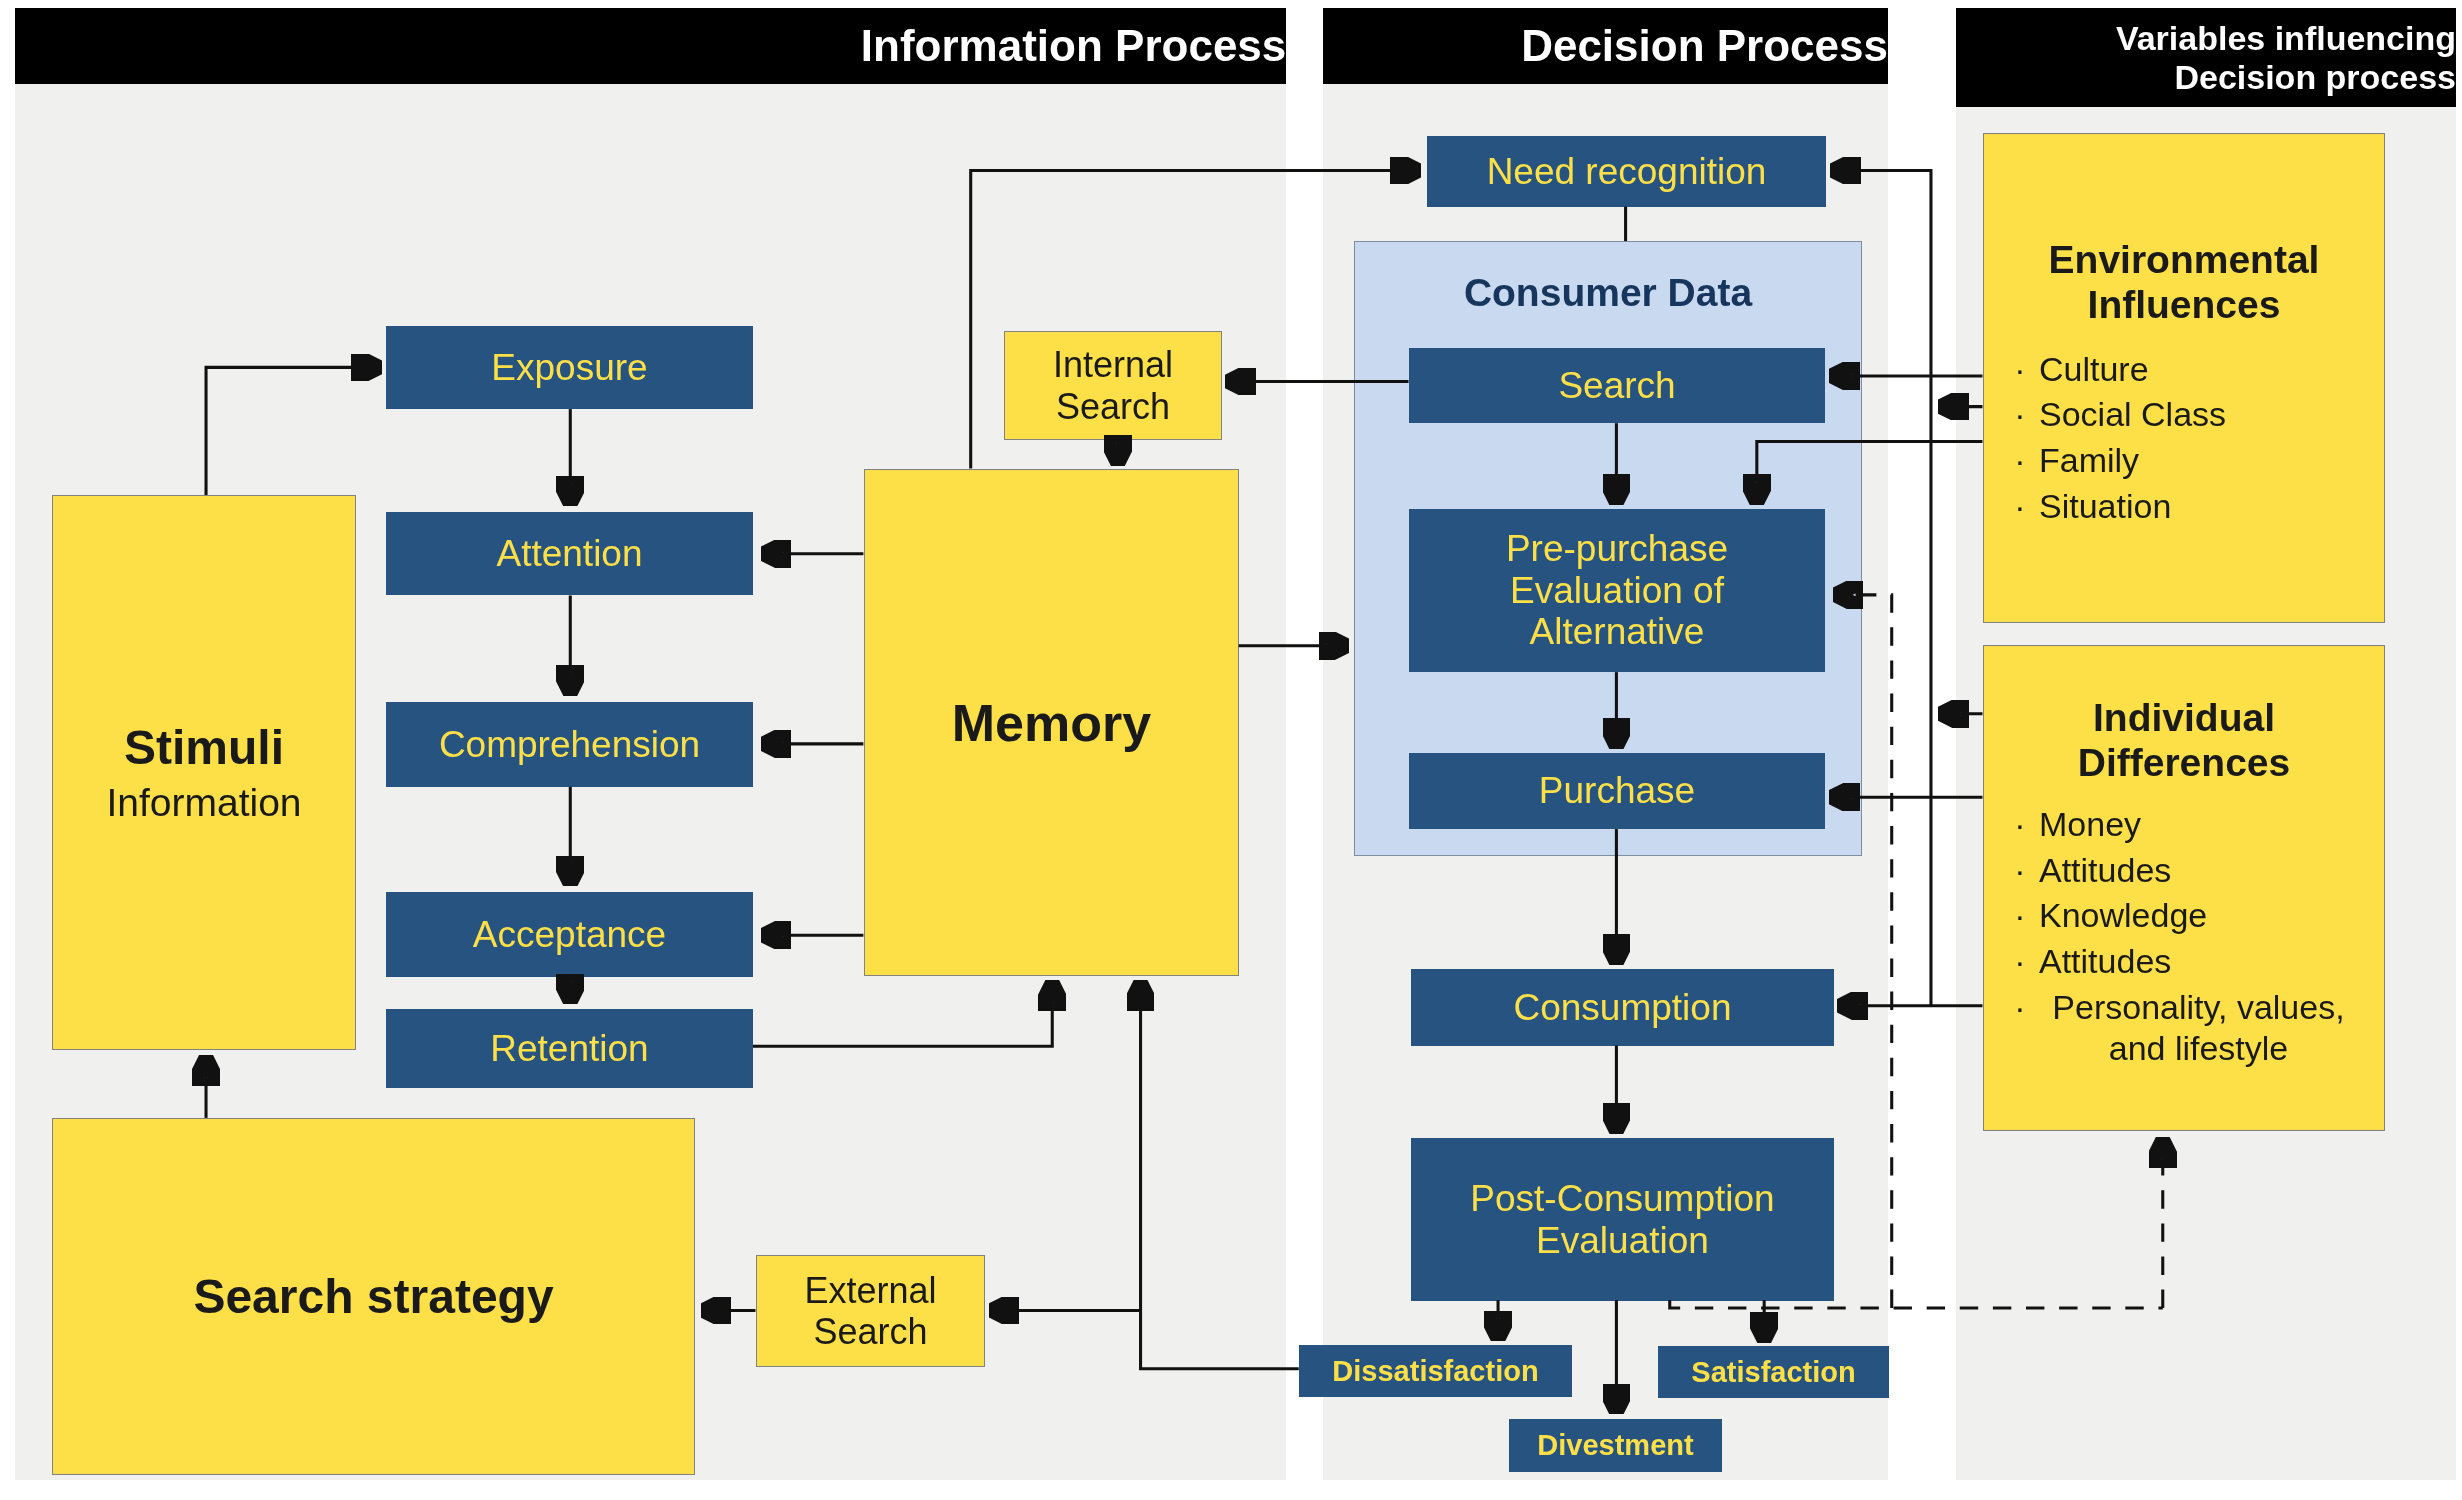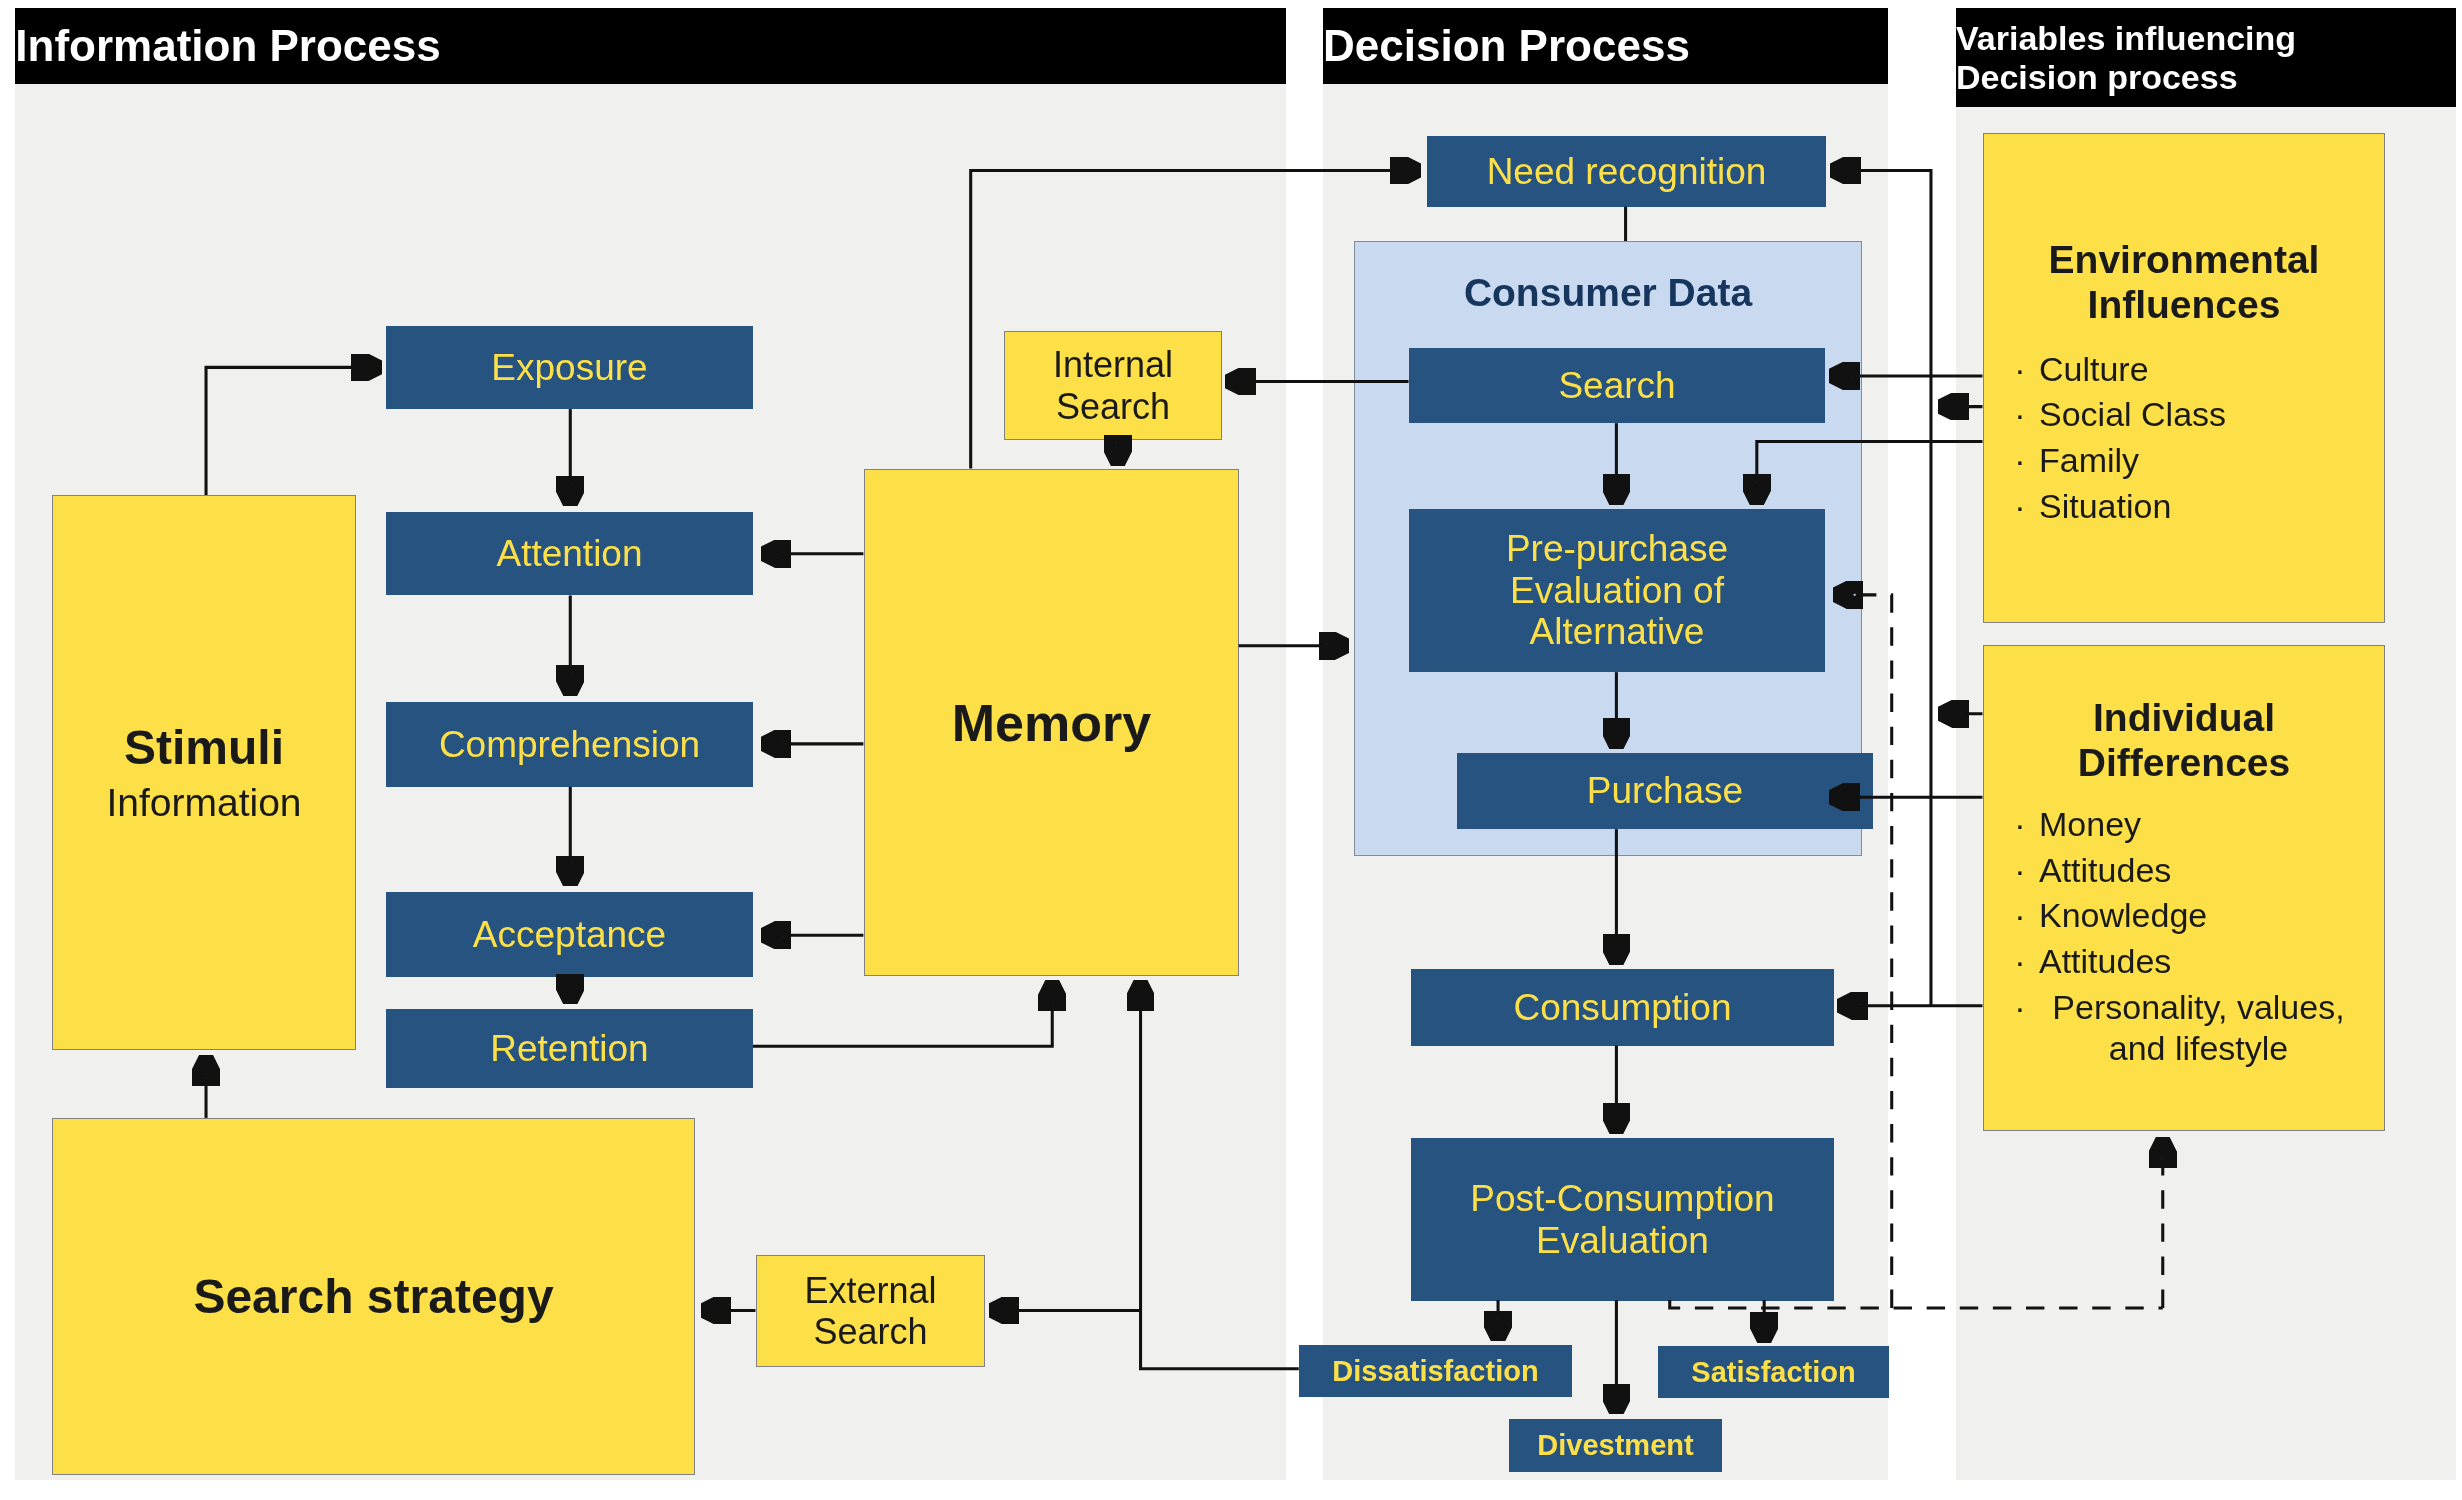--- a/index.html
+++ b/index.html
@@ -3,21 +3,21 @@
 <meta charset="utf-8">
 <style>
   html,body{margin:0;padding:0;background:#ffffff;}
   #stage{
     position:relative;width:2462px;height:1500px;background:#ffffff;
     font-family:"Liberation Sans","DejaVu Sans",sans-serif;overflow:hidden;
   }
   .abs{position:absolute;box-sizing:border-box;}
   .panel{background:#f0f0ef;}
   .bar{background:#000;color:#fff;font-weight:bold;display:flex;flex-direction:column;
-       align-items:flex-start;justify-content:center;text-align:center;line-height:1.12;}
+       align-items:flex-end;justify-content:center;text-align:center;line-height:1.12;}
   .whitebox{background:#fde047;border:1.8px solid #828282;display:flex;flex-direction:column;
             align-items:center;justify-content:center;text-align:center;color:#1a1a1a;}
   .navybox{background:#275381;color:#fde047;display:flex;align-items:center;
            justify-content:center;text-align:center;line-height:1.12;}
   .bluepanel{background:#c9d9ef;border:1.8px solid #7f8e9f;}
   .feedback{font-weight:bold;font-size:29px;}
   .stage-label{font-size:37px;}
   .title-big{font-weight:bold;}
   .bullets{list-style:none;margin:0;padding:0;font-size:34px;line-height:1.2;color:#1a1a1a;}
   .bullets li{display:flex;align-items:flex-start;margin-bottom:4.9px;}
@@ -86,21 +86,21 @@
 
   <div class="abs bluepanel" style="left:1354px;top:241px;width:508px;height:615px;">
     <div style="text-align:center;font-weight:bold;font-size:39px;color:#17365d;margin-top:29px;">Consumer Data</div>
   </div>
   <div class="abs navybox stage-label" style="left:1409px;top:348px;width:416px;height:75px;">
     <span>Search</span>
   </div>
   <div class="abs navybox stage-label" style="left:1409px;top:509px;width:416px;height:163px;">
     <span style="display:block;max-width:270px;">Pre-purchase Evaluation of Alternative</span>
   </div>
-  <div class="abs navybox stage-label" style="left:1409px;top:753px;width:416px;height:76px;margin-left:48px;">
+  <div class="abs navybox stage-label" style="left:1409px;top:753px;width:416px;height:76px;">
     <span>Purchase</span>
   </div>
   <div class="abs navybox stage-label" style="left:1411px;top:969px;width:423px;height:77px;">
     <span>Consumption</span>
   </div>
   <div class="abs navybox stage-label" style="left:1411px;top:1138px;width:423px;height:163px;">
     <span style="display:block;max-width:343px;">Post-Consumption Evaluation</span>
   </div>
 
   <div class="abs navybox feedback" style="left:1299px;top:1345px;width:273px;height:52px;align-items:center;">

